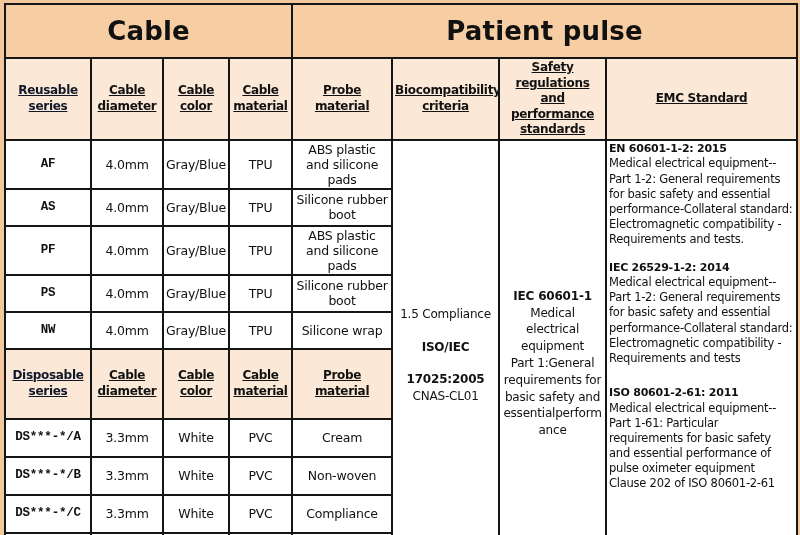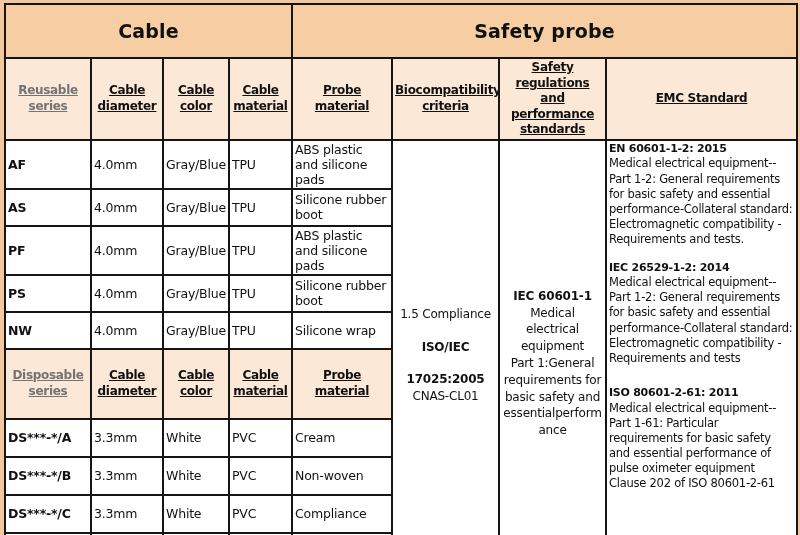--- a/index.html
+++ b/index.html
@@ -27,43 +27,43 @@
     overflow: hidden;
   }
   .r-title   { height: 54px; }
   .r-sub     { height: 68px; }
   .r-data    { height: 37px; }
   .r-dsub    { height: 70px; }
   .r-ddata   { height: 38px; }
 
   .title-cell {
     background: #f7cda3;
-    font-size: 19px;
+    font-size: 26px;
     font-weight: bold;
     text-align: center;
     letter-spacing: 0.2px;
   }
   .subhead {
     background: #fbe8d6;
     font-size: 12px;
     font-weight: bold;
     text-align: center;
     letter-spacing: -0.3px;
     line-height: 1.3;
     text-decoration: underline;
   }
-  .red { color: #737373; }
+  .red { color: #0f172a; }
   .data-cell {
     background: #ffffff;
     font-size: 12.5px;
-    text-align: left;
+    text-align: center;
     letter-spacing: -0.2px;
     line-height: 1.2;
   }
-  .series-cell { font-weight: bold; }
+  .series-cell { font-weight: bold; font-family: Liberation Mono, monospace; }
   .mid-cell {
     background: #ffffff;
     font-size: 12px;
     text-align: center;
     vertical-align: middle;
     letter-spacing: -0.2px;
     line-height: 1.4;
     word-break: break-word;
   }
   .mid-cell .b { font-weight: bold; margin-top: 16px; }
@@ -93,21 +93,21 @@
         <col style="width:63px">
       <col style="width:100px">
         <col style="width:107px">
         <col style="width:107px">
         <col style="width:191px">
     </colgroup>
 
     <tbody>
         <tr class="r-title">
       <th class="title-cell" colspan="4">Cable</th>
-      <th class="title-cell" colspan="4">Safety probe</th>
+      <th class="title-cell" colspan="4">Patient pulse</th>
     </tr>
 
     <tr class="r-sub">
       <th class="subhead red">Reusable series</th>
       <th class="subhead">Cable diameter</th>
       <th class="subhead">Cable color</th>
       <th class="subhead">Cable material</th>
       <th class="subhead">Probe material</th>
       <th class="subhead">Biocompatibility criteria</th>
       <th class="subhead">Safety regulations and performance standards</th>

